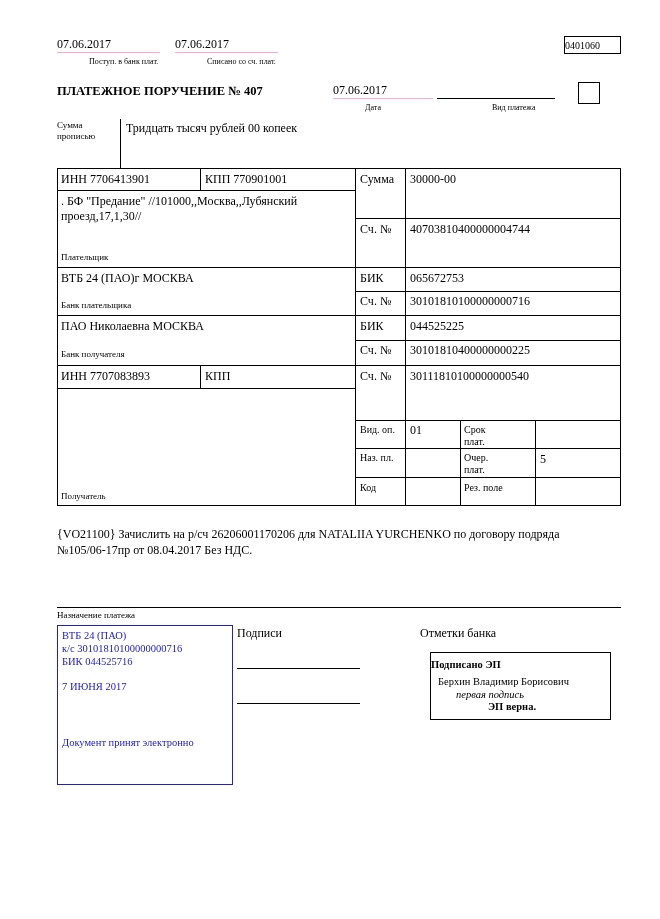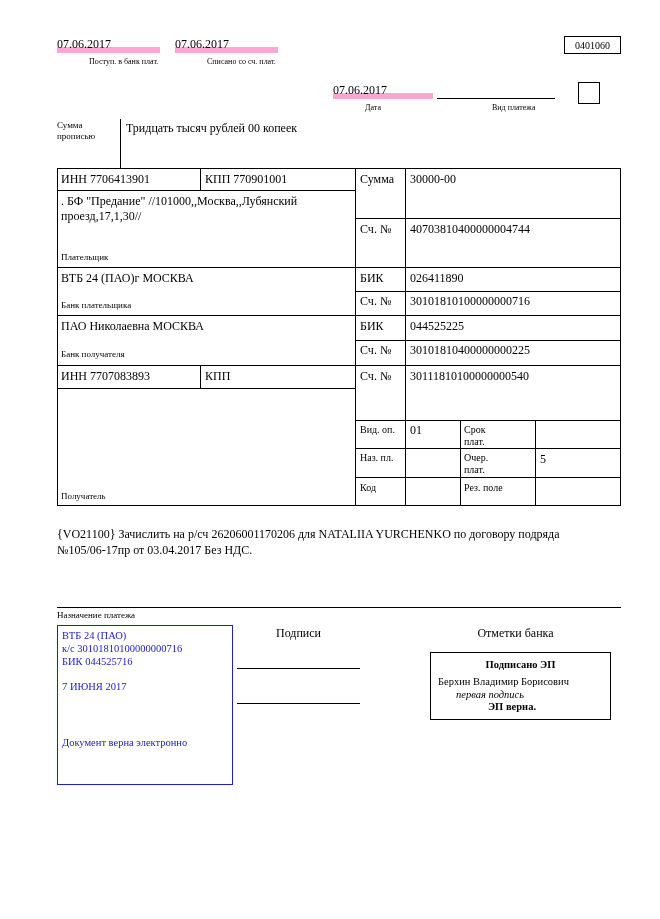--- a/index.html
+++ b/index.html
@@ -11,34 +11,35 @@
   .m  { font-size:10px; line-height:12px; white-space:nowrap; }
   .s  { font-size:9px;  line-height:11px; white-space:nowrap; }
   .xs { font-size:8px;  line-height:10px; white-space:nowrap;padding-left:32px; }
   .bs { font-size:10.5px; line-height:13px; white-space:nowrap; }
   .wrap { white-space:normal; }
   .b { font-weight:bold; }
   .i { font-style:italic; }
   .blue { color:#2020c8; }
   .hl { height:1px; background:#000; }
   .vl { width:1px;  background:#000; }
-  .ul { border-bottom:6px solid #f9a8d4; }
-  .ctr { text-align:center; }
+  .ul { border-bottom:1px solid #f9a8d4; }
+  .ctr { }
 </style>
 </head>
 <body>
 
 <div class="page">
 
   <div class="abs t ul" style="left:57px;top:37px;width:103px;height:16px"><span>07.06.2017</span></div>
   <div class="abs t ul" style="left:175px;top:37px;width:103px;height:16px"><span>07.06.2017</span></div>
   <div class="abs xs" style="left:57px;top:57px">Поступ. в банк плат.</div>
   <div class="abs xs" style="left:175px;top:57px">Списано со сч. плат.</div>
   <div class="abs m ctr" style="left:564px;top:36px;width:57px;height:18px;border:1px solid #000;line-height:17px">0401060</div>
 
+  <div class="abs t b" style="left:57px;top:84px;font-size:12.5px">ПЛАТЕЖНОЕ ПОРУЧЕНИЕ № 407</div>
   <div class="abs t ul" style="left:333px;top:83px;width:100px;height:16px"><span>07.06.2017</span></div>
   <div class="abs hl" style="left:437px;top:98px;width:118px"></div>
   <div class="abs xs" style="left:333px;top:103px">Дата</div>
   <div class="abs xs" style="left:460px;top:103px">Вид платежа</div>
   <div class="abs" style="left:578px;top:82px;width:22px;height:22px;border:1px solid #000"></div>
 
   <div class="abs s wrap" style="left:57px;top:120px;width:55px">Сумма прописью</div>
   <div class="abs t" style="left:126px;top:121px">Тридцать тысяч рублей 00 копеек</div>
   <div class="abs vl" style="left:120px;top:119px;height:49px"></div>
 
@@ -70,21 +71,21 @@
   <div class="abs t" style="left:205px;top:172px">КПП 770901001</div>
   <div class="abs t" style="left:360px;top:172px">Сумма</div>
   <div class="abs t" style="left:410px;top:172px">30000-00</div>
   <div class="abs t wrap" style="left:61px;top:194px;width:290px">. БФ "Предание" //101000,,Москва,,Лубянский проезд,17,1,30//</div>
   <div class="abs t" style="left:360px;top:222px">Сч. №</div>
   <div class="abs t" style="left:410px;top:222px">40703810400000004744</div>
   <div class="abs s" style="left:61px;top:252px">Плательщик</div>
 
   <div class="abs t" style="left:61px;top:271px">ВТБ 24 (ПАО)г МОСКВА</div>
   <div class="abs t" style="left:360px;top:271px">БИК</div>
-  <div class="abs t" style="left:410px;top:271px">026411890</div>
+  <div class="abs t" style="left:410px;top:271px">065672753</div>
   <div class="abs t" style="left:360px;top:294px">Сч. №</div>
   <div class="abs t" style="left:410px;top:294px">30101810100000000716</div>
   <div class="abs s" style="left:61px;top:300px">Банк плательщика</div>
 
   <div class="abs t" style="left:61px;top:319px">ПАО Николаевна МОСКВА</div>
   <div class="abs t" style="left:360px;top:319px">БИК</div>
   <div class="abs t" style="left:410px;top:319px">044525225</div>
   <div class="abs t" style="left:360px;top:343px">Сч. №</div>
   <div class="abs t" style="left:410px;top:343px">30101810400000000225</div>
   <div class="abs s" style="left:61px;top:349px">Банк получателя</div>
@@ -97,30 +98,30 @@
 
   <div class="abs m" style="left:360px;top:424px">Вид. оп.</div>
   <div class="abs t" style="left:410px;top:423px">01</div>
   <div class="abs m wrap" style="left:464px;top:424px;width:44px">Срок плат.</div>
   <div class="abs m" style="left:360px;top:452px">Наз. пл.</div>
   <div class="abs m wrap" style="left:464px;top:452px;width:44px">Очер. плат.</div>
   <div class="abs t" style="left:540px;top:452px">5</div>
   <div class="abs m" style="left:360px;top:482px">Код</div>
   <div class="abs m" style="left:464px;top:482px">Рез. поле</div>
 
-  <div class="abs t wrap" style="left:57px;top:526px;width:548px;line-height:16px">{VO21100} Зачислить на р/сч 26206001170206 для NATALIIA YURCHENKO по договору подряда №105/06-17пр от 03.04.2017 Без НДС.</div>
+  <div class="abs t wrap" style="left:57px;top:526px;width:548px;line-height:16px">{VO21100} Зачислить на р/сч 26206001170206 для NATALIIA YURCHENKO по договору подряда №105/06-17пр от 08.04.2017 Без НДС.</div>
   <div class="abs hl" style="left:57px;top:607px;width:564px"></div>
   <div class="abs s" style="left:57px;top:610px">Назначение платежа</div>
 
   <div class="abs" style="left:57px;top:625px;width:176px;height:160px;border:1px solid #2020c8">
     <div class="abs bs blue" style="left:4px;top:3px">ВТБ 24 (ПАО)</div>
     <div class="abs bs blue" style="left:4px;top:16px">к/с 30101810100000000716</div>
     <div class="abs bs blue" style="left:4px;top:29px">БИК 044525716</div>
     <div class="abs bs blue" style="left:4px;top:54px">7 ИЮНЯ 2017</div>
-    <div class="abs bs blue" style="left:4px;top:110px">Документ верна электронно</div>
+    <div class="abs bs blue" style="left:4px;top:110px">Документ принят электронно</div>
   </div>
 
   <div class="abs t ctr" style="left:237px;top:626px;width:123px">Подписи</div>
   <div class="abs hl" style="left:237px;top:668px;width:123px"></div>
   <div class="abs hl" style="left:237px;top:703px;width:123px"></div>
 
   <div class="abs t ctr" style="left:420px;top:626px;width:191px">Отметки банка</div>
   <div class="abs" style="left:430px;top:652px;width:181px;height:68px;border:1px solid #000">
     <div class="abs bs b ctr" style="left:0;top:5px;width:179px">Подписано ЭП</div>
     <div class="abs bs" style="left:7px;top:22px">Берхин Владимир Борисович</div>

